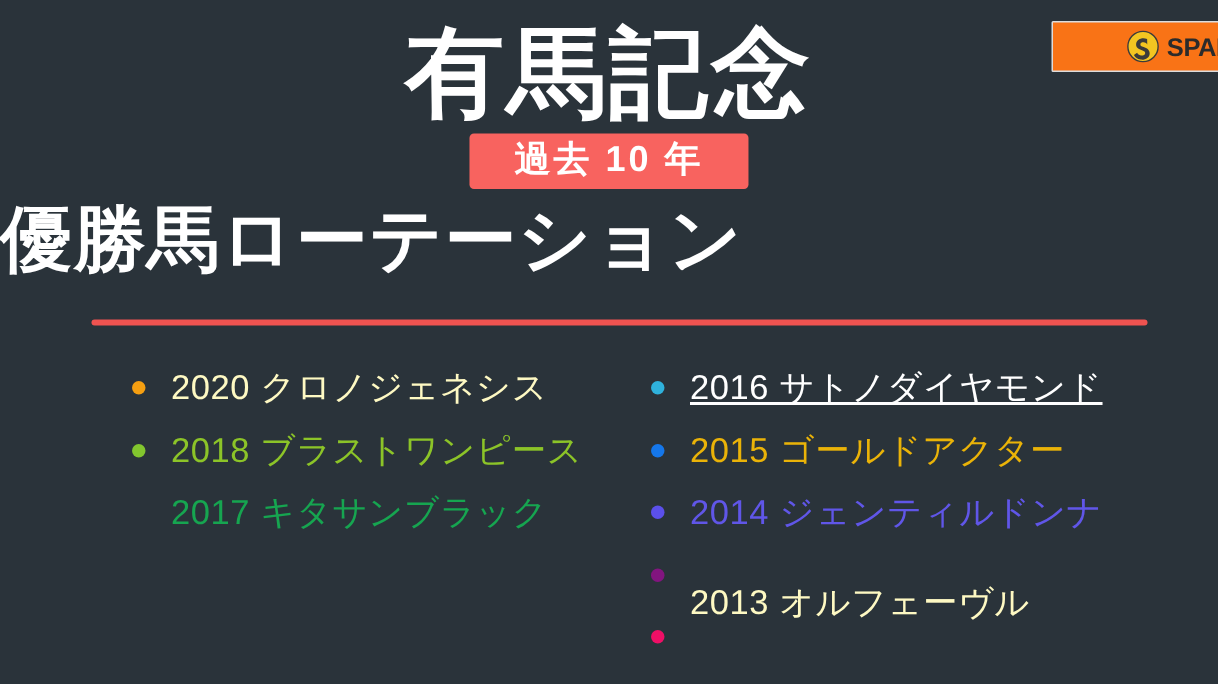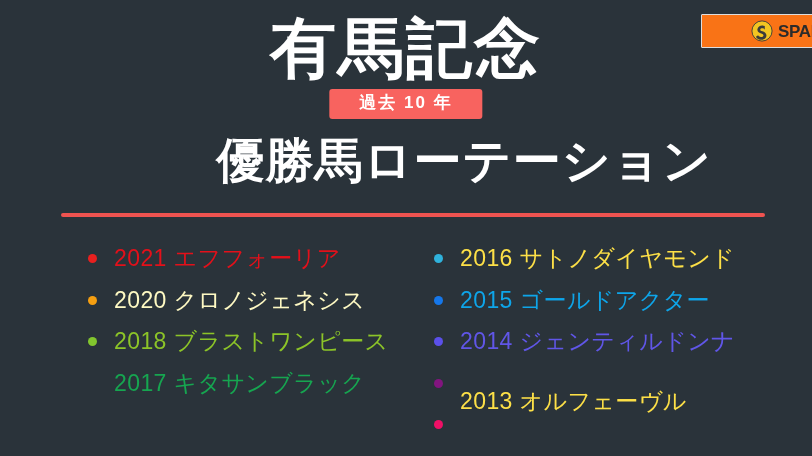--- a/index.html
+++ b/index.html
@@ -64,34 +64,34 @@
     letter-spacing: 2px;
     line-height: 1.12;
   }
   .badge {
     position: absolute;
     top: 89px;
     left: 50%;
     transform: translateX(-50%);
     background: #f8635f;
     color: #ffffff;
-    font-size: 17px;
+    font-size: 24px;
     font-weight: bold;
     letter-spacing: 2px;
     padding: 5px 30px 7px 30px;
     border-radius: 3px;
     line-height: 1.05;
     white-space: nowrap;
   }
   .title-sub {
     position: absolute;
     top: 132px;
     left: 0;
     width: 712px;
-    text-align: right;
+    text-align: left;
     font-size: 48px;
     font-weight: bold;
     color: #ffffff;
     letter-spacing: 1px;
     line-height: 1.2;
   }
   .divider {
     position: absolute;
     top: 213px;
     left: 61px;
@@ -152,53 +152,49 @@
 
   <div class="title-main" style="color: rgb(255, 255, 255);">有馬記念</div>
   <div class="badge" style="background: rgb(248, 99, 95);">過去 10 年</div>
   <div class="title-sub" style="color: rgb(255, 255, 255);">優勝馬ローテーション</div>
   <div class="divider" style="background: rgb(239, 83, 80);"></div>
 
   <div class="columns">
 
     <div class="col col-left">
       <div class="row">
-        <span class="bullet" style="background: rgb(232, 32, 31);"></span>
-        <span class="row-text" style="color: rgb(227, 16, 26);">2021 エフフォーリア</span>
-      </div>
-      <div class="row">
         <span class="bullet" style="background: rgb(245, 159, 17);"></span>
         <span class="row-text" style="color: #fef9c3;">2020 クロノジェネシス</span>
       </div>
       <div class="row">
         <span class="bullet" style="background: rgb(130, 198, 46);"></span>
         <span class="row-text" style="color: rgb(140, 196, 40);">2018 ブラストワンピース</span>
       </div>
       <div class="row">
         <span class="bullet"></span>
         <span class="row-text" style="color: rgb(22, 165, 80);">2017 キタサンブラック</span>
       </div>
     </div>
 
     <div class="col col-right">
       <div class="row">
         <span class="bullet" style="background: rgb(47, 178, 220);"></span>
-        <span class="row-text" style="color: #fde047;">2016 サトノダイヤモンド</span>
+        <span class="row-text" style="color: #ffffff; text-decoration: underline;">2016 サトノダイヤモンド</span>
       </div>
       <div class="row">
         <span class="bullet" style="background: rgb(21, 119, 234);"></span>
-        <span class="row-text" style="color: #0ea5e9;">2015 ゴールドアクター</span>
+        <span class="row-text" style="color: #eab308;">2015 ゴールドアクター</span>
       </div>
       <div class="row">
         <span class="bullet" style="background: rgb(91, 80, 234);"></span>
         <span class="row-text" style="color: rgb(96, 86, 232);">2014 ジェンティルドンナ</span>
       </div>
       <div class="row">
         <span class="bullet" style="background: rgb(130, 21, 127);"></span>
-        <span class="row-text" style="color: #fde047; margin-top: 36px;">2013 オルフェーヴル</span>
+        <span class="row-text" style="color: #fef9c3; margin-top: 36px;">2013 オルフェーヴル</span>
       </div>
       <div class="row">
         <span class="bullet" style="background: rgb(239, 15, 102);"></span>
       </div>
     </div>
 
   </div>
 </div>
 
 </body></html>

